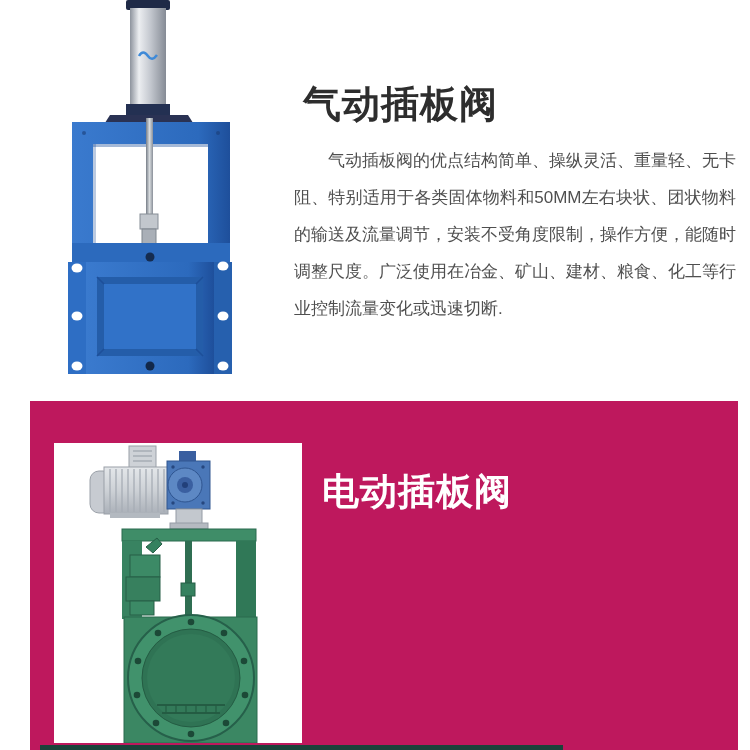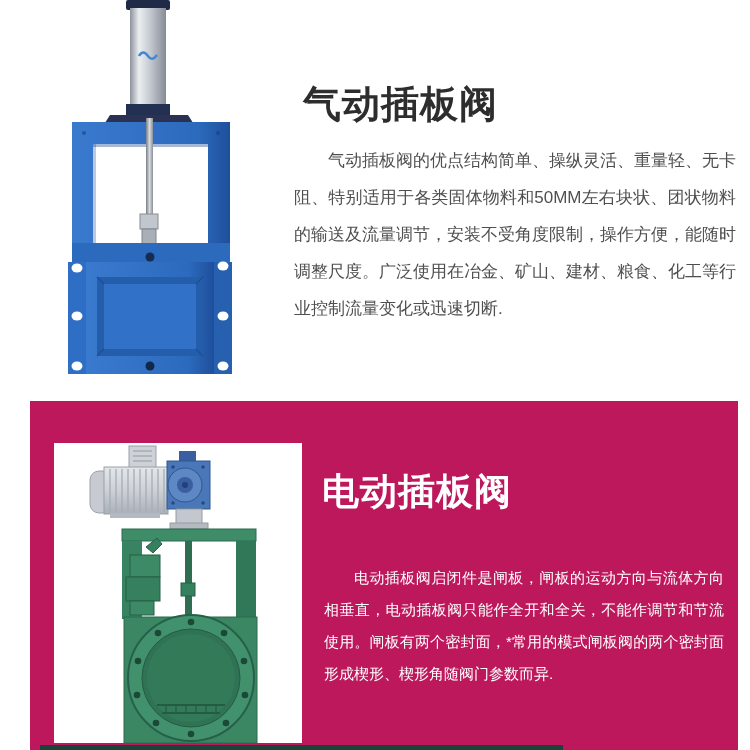--- a/index.html
+++ b/index.html
@@ -208,18 +208,17 @@
             <circle cx="84" cy="218" r="3.3"></circle>
               <circle cx="104" cy="190" r="3.3"></circle>
           </g>
           <path d="M103,262 h68 M108,270 h58" stroke="#245c43" stroke-width="2"></path>
           <path d="M112,262 v8 M122,262 v8 M132,262 v8 M142,262 v8 M152,262 v8 M162,262 v8" stroke="#245c43" stroke-width="1.2"></path>
         </g>
       </svg>
     </div>
 
     <h2 class="title-white">电动插板阀</h2>
-    <p class="desc-white">电动插板阀启闭件是闸板，闸板的运动方向与流体方向相垂直，电动插板阀只能作全开和全关，不能作调节和节流使用。闸板有两个密封面，*常用的模式闸板阀的两个密封面形成楔形、楔形角随阀门参数而异.</p>
   </section>
 
   <div class="next-strip"></div>
 
 </div>
 
 </body></html>

